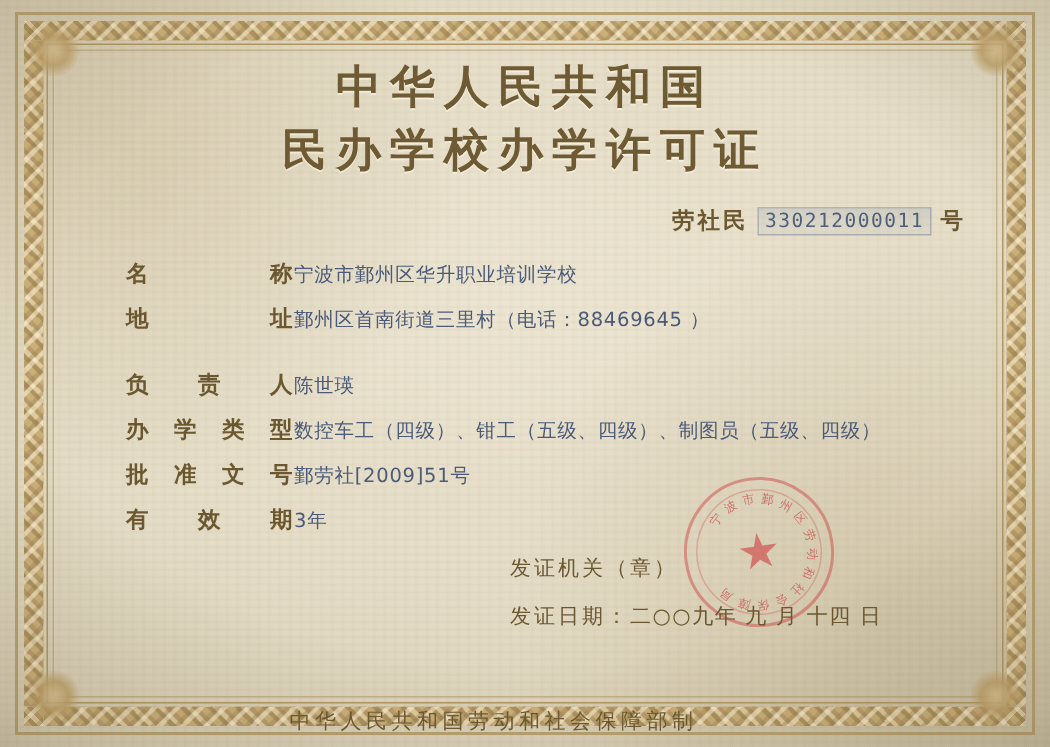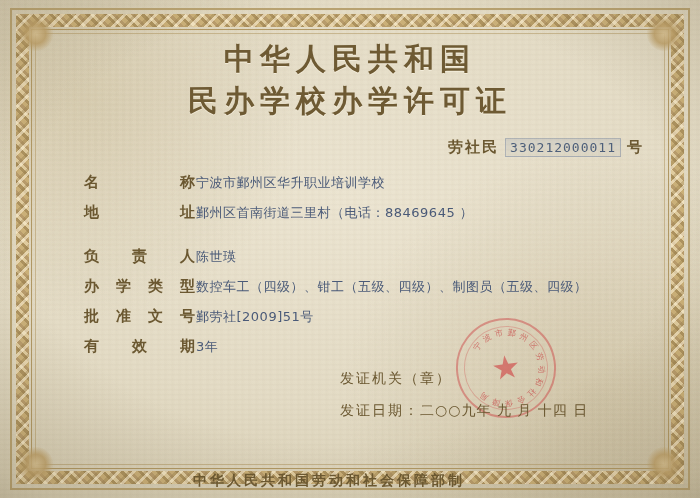--- a/index.html
+++ b/index.html
@@ -258,21 +258,20 @@
   .footer-outside {
     position: absolute;
     left: 0;
     bottom: 8px;
     width: 658px;
     text-align: center;
     font-family: "DejaVu Serif", serif;
     font-size: 14px;
     color: #6b5831;
     letter-spacing: 3px;
-    font-weight: bold;
   }
 </style>
 </head>
 <body>
 
 <div class="cert">
 
   <div class="paper-noise"></div>
 
   <div class="border-outer"></div>

